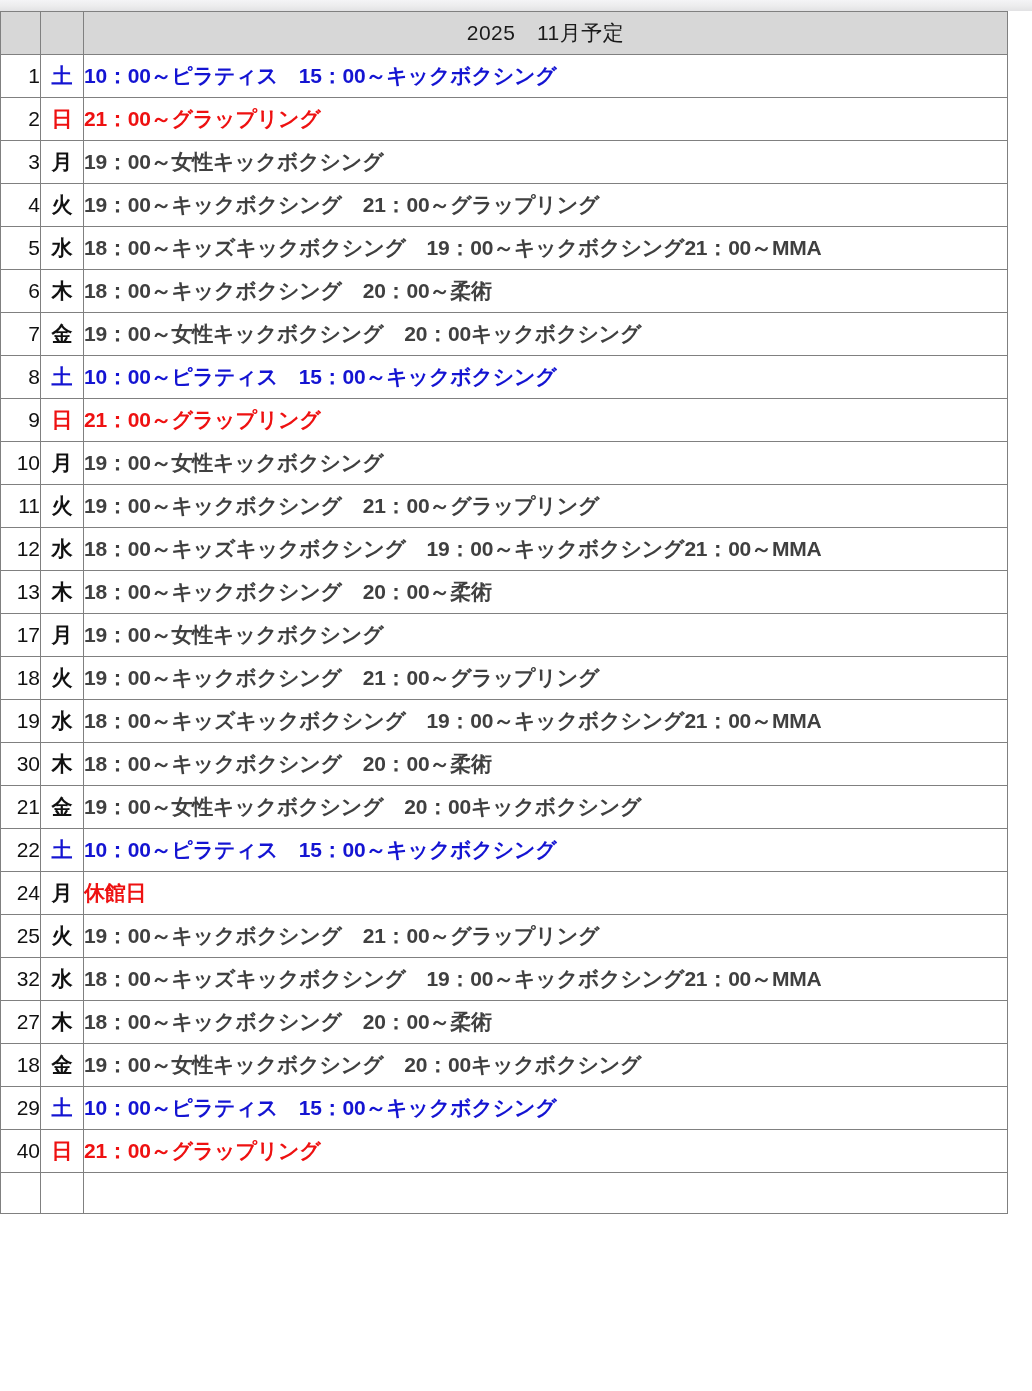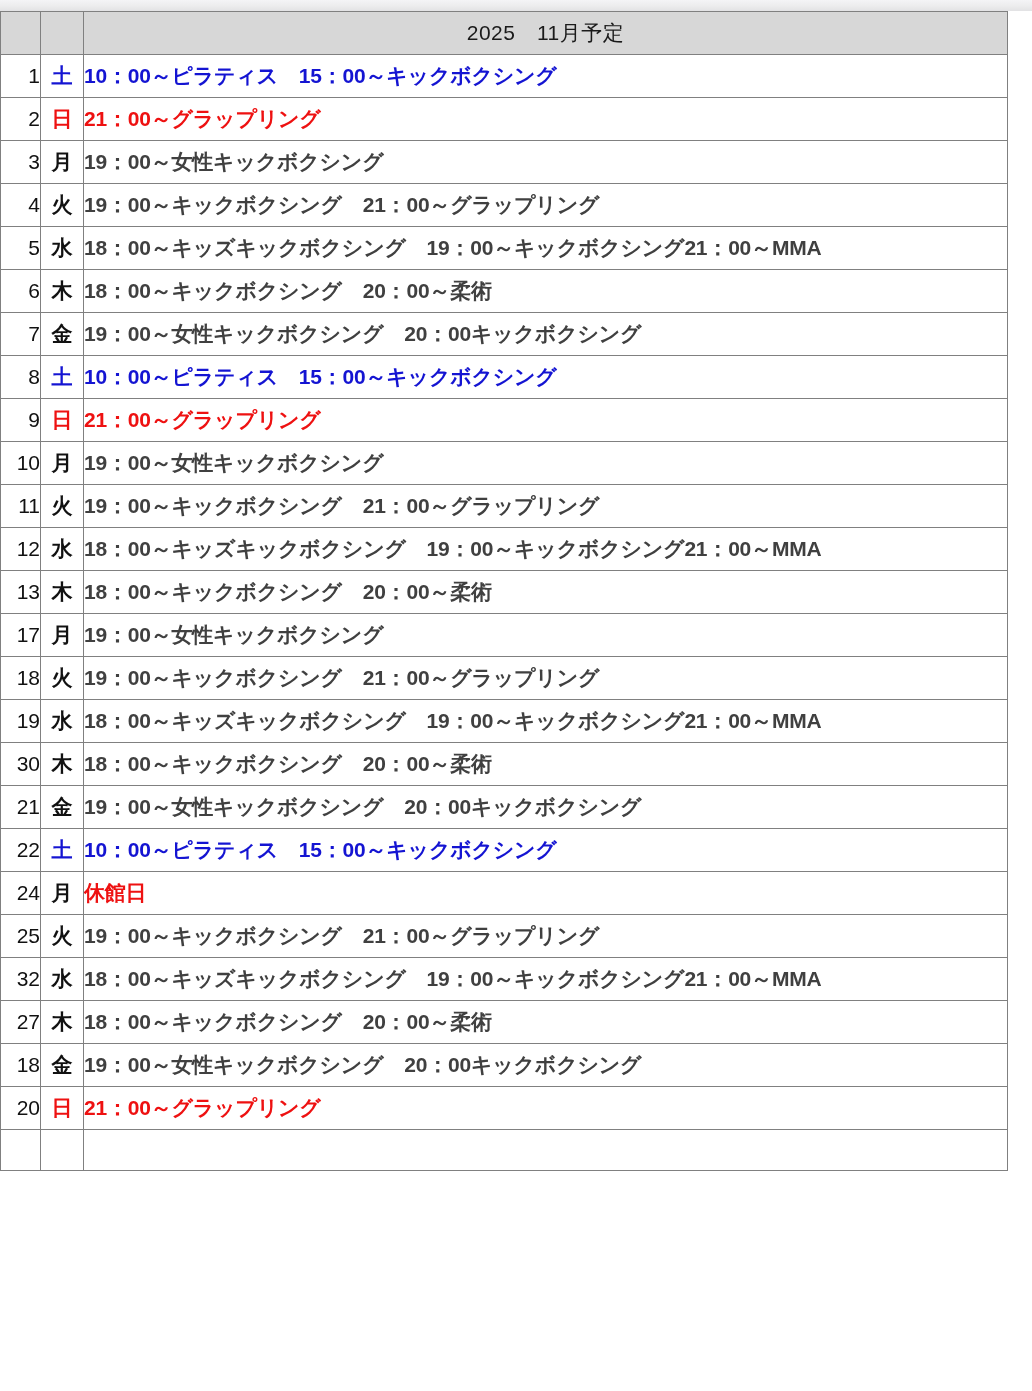--- a/index.html
+++ b/index.html
@@ -230,21 +230,26 @@
           <td class="day-num">27</td>
           <td class="wday ">木</td>
           <td class="event ">18：00～キックボクシング　20：00～柔術</td>
         </tr>
         <tr class="day-row">
           <td class="day-num">18</td>
           <td class="wday ">金</td>
           <td class="event ">19：00～女性キックボクシング　20：00キックボクシング</td>
         </tr>
         <tr class="day-row">
-          <td class="day-num">20</td>
+          <td class="day-num">29</td>
+          <td class="wday tone-blue">土</td>
+          <td class="event tone-blue">10：00～ピラティス　15：00～キックボクシング</td>
+        </tr>
+        <tr class="day-row">
+          <td class="day-num">40</td>
           <td class="wday tone-red">日</td>
           <td class="event tone-red">21：00～グラップリング</td>
         </tr>
         <tr class="empty-row">
           <td class="day-num"></td>
           <td class="wday "></td>
           <td class="event "></td>
         </tr>
       </tbody>
   </table>

